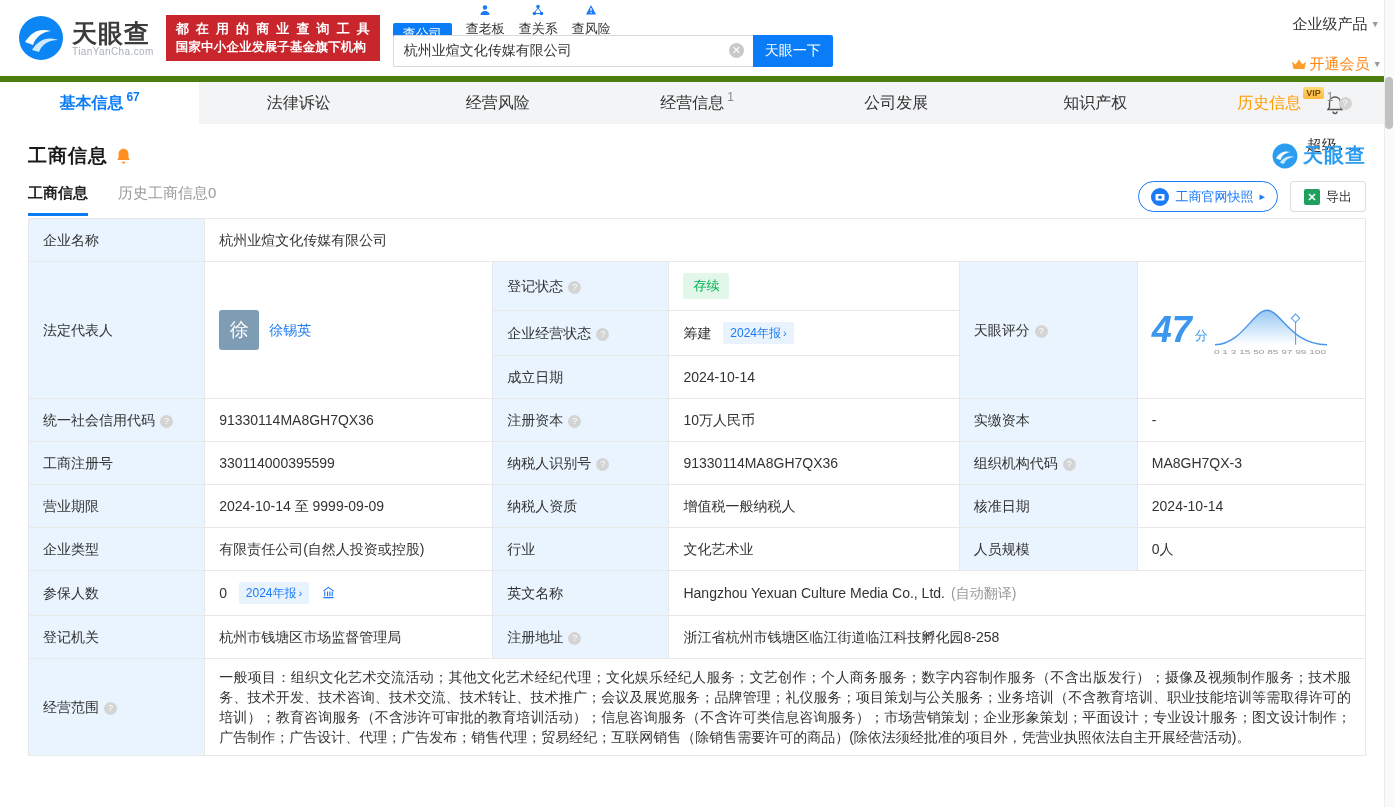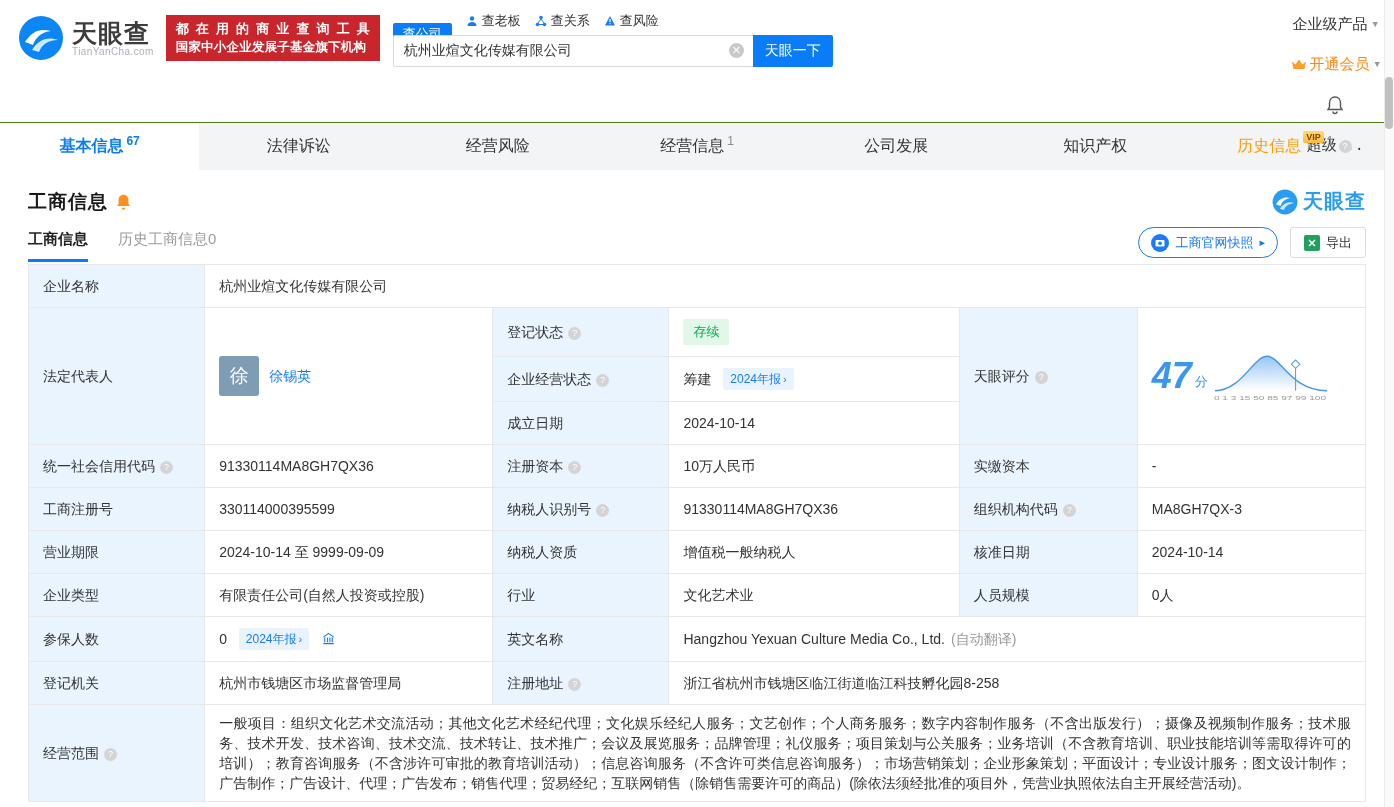--- a/index.html
+++ b/index.html
@@ -10,36 +10,36 @@
   .topbar { height:76px; display:flex; align-items:center; padding:0 14px 0 18px; background:#fff; }
   .logo { display:flex; align-items:center; gap:8px; cursor:pointer; flex:none; }
   .logo-name { font-size:25px; font-weight:bold; color:#3c3c3c; line-height:26px; letter-spacing:1px; }
   .logo-domain { font-size:10px; color:#aab0b8; letter-spacing:.4px; }
   .promo { width:214px; height:46px; background:#c9252c; color:#fff; padding:5px 10px; margin-left:12px; flex:none; cursor:pointer; }
   .promo-l1 { font-size:13px; font-weight:bold; line-height:18px; text-align:justify; text-align-last:justify; }
   .promo-l2 { font-size:12.5px; font-weight:bold; line-height:18px; letter-spacing:.2px; }
   .search-area { margin-left:13px; flex:none; }
   .search-tabs { display:flex; align-items:center; gap:14px; height:23px; font-size:13px; margin-bottom:3px; }
   .stab-active { background:#0a7cf8; color:#fff; padding:2px 10px; border-radius:2px; cursor:pointer;margin-top:27px; }
-  .stab { display:inline-flex; align-items:center; gap:4px; color:#333; cursor:pointer; }
+  .stab { display:inline-flex; align-items:center; gap:4px; color:#333; cursor:pointer;flex-direction:column; }
   .search-bar { display:flex; }
   .search-input-wrap { position:relative; width:360px; }
   .search-input { width:100%; height:32px; border:1px solid #d9d9d9; border-right:none; border-radius:2px 0 0 2px; padding:0 30px 0 10px; font-size:14px; color:#333; outline:none; font-family:inherit; }
   .clear-btn { position:absolute; right:9px; top:8px; width:15px; height:15px; background:#c9c9c9; border-radius:50%; color:#fff; font-size:11px; line-height:14px; text-align:center; cursor:pointer; }
   .search-btn { width:80px; height:32px; background:#0a7cf8; color:#fff; border:none; font-size:14px; border-radius:0 2px 2px 0; cursor:pointer; font-family:inherit; }
   .top-nav { margin-left:auto; display:flex; align-items:center; gap:21px; font-size:15px; white-space:nowrap;flex-direction:column; }
   .apps-pill { display:inline-flex; align-items:center; gap:6px; background:#e9f3ff; border:1px solid #d8eafe; border-radius:4px; padding:6px 10px; color:#0a7cf8; font-weight:bold; cursor:pointer; }
   .nav-item { color:#333; cursor:pointer; display:inline-flex; align-items:center; gap:3px;font-family:Liberation Mono, monospace; }
   .vip-link { color:#ff8614; }
   .caret { font-size:9px; color:#999; margin-left:2px; }
   .caret-blue { color:#0a7cf8; }
   .bell-wrap { cursor:pointer; display:inline-flex; }
 
   
-  .nav-tabs { height:48px; background:#f3f4f6; display:flex; border-top:1px solid #4d7c0f;margin-top:46px; }
+  .nav-tabs { height:48px; background:#f3f4f6; display:flex; border-top:6px solid #4d7c0f; }
   .nav-tab { flex:1; display:flex; align-items:center; justify-content:center; font-size:16px; color:#333; cursor:pointer; position:relative; }
   .nav-tab.active { background:#fff; color:#0a7cf8; font-weight:bold; }
   .cnt { font-size:12px; color:#8a8a8a; margin-left:3px; transform:translateY(-6px); }
   .cnt:empty { display:none; }
   .nav-tab.active .cnt { color:#0a7cf8; }
   .nav-tab.vip-tab { color:#ff9d00; }
   .vip-tag { background:linear-gradient(180deg,#ffd978,#ffb93e); color:#7a4c00; font-size:9px; font-weight:bold; padding:0 3px; border-radius:2px; transform:translateY(-10px); margin-left:2px; line-height:12px; }
   .q-icon { display:inline-block; width:13px; height:13px; border-radius:50%; background:#d4d4d4; color:#fff; font-size:9px; line-height:13px; text-align:center; margin-left:5px; vertical-align:1px; cursor:pointer; font-style:normal; }
 
   

